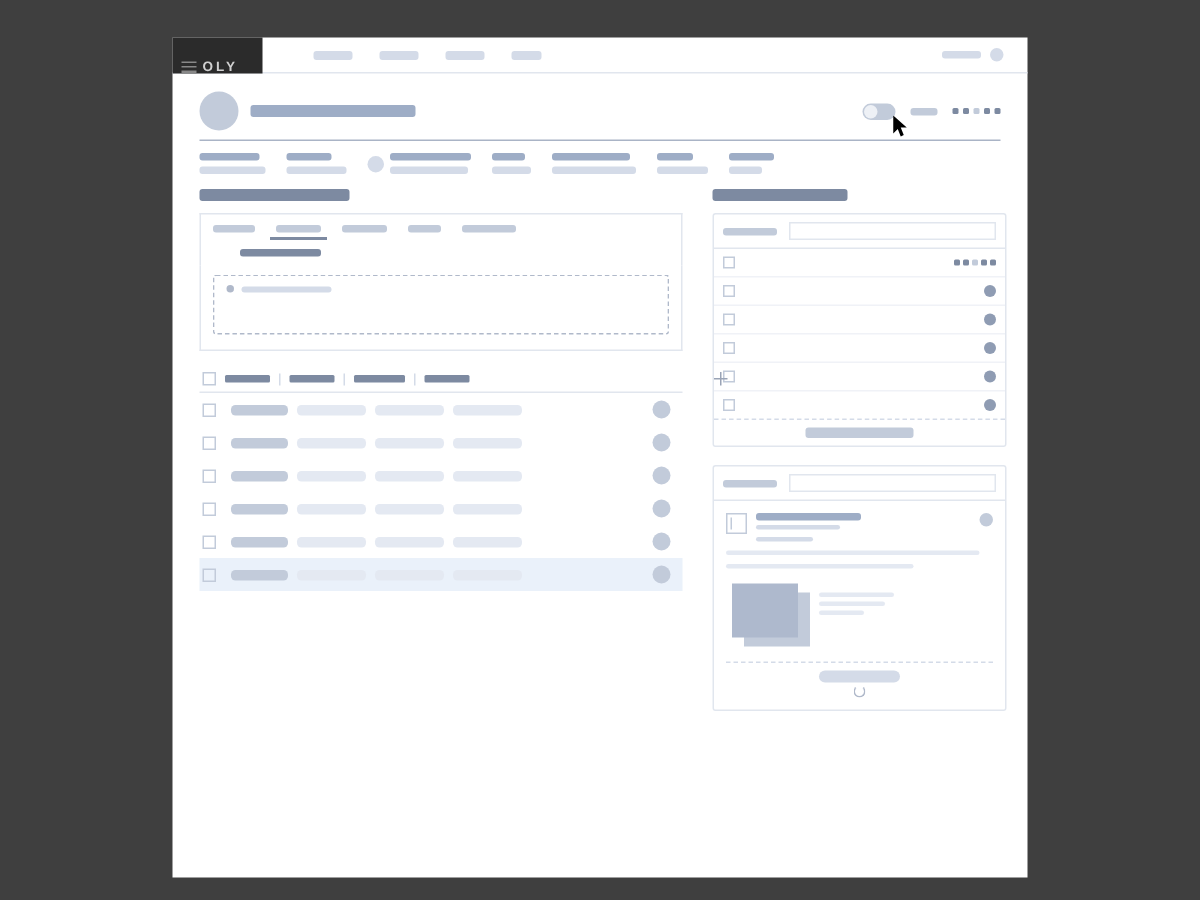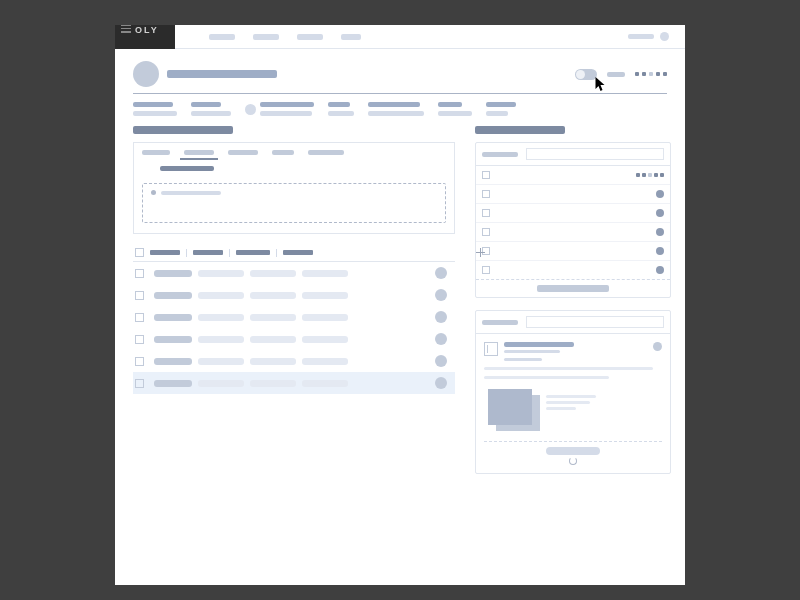--- a/index.html
+++ b/index.html
@@ -1,20 +1,20 @@
 <!DOCTYPE html>
 <html><head>
 <meta charset="utf-8">
 <style>
   * { box-sizing: border-box; margin: 0; padding: 0; }
   html, body { width: 800px; height: 600px; background: #3f3f3f; font-family: -apple-system, BlinkMacSystemFont, sans-serif; overflow: hidden; }
   .app { position: absolute; left: 115px; top: 25px; width: 570px; height: 560px; background: #fff; }
   
   .topbar { height: 24px; display: flex; align-items: center; border-bottom: 1px solid #e1e6ee; }
-  .brand { width: 60px; height: 24px; background: #2b2b2b; display: flex; align-items: flex-start; gap: 4px; padding-left: 6px; }
+  .brand { width: 60px; height: 24px; background: #2b2b2b; display: flex; align-items: flex-end; gap: 4px; padding-left: 6px; }
   .hamb { width: 10px; height: 8px; display: flex; flex-direction: column; justify-content: space-between; }
   .hamb span { display: block; height: 1.5px; background: #888; }
   .brand-txt { color: #d0d0d0; font-size: 9px; letter-spacing: 2px; font-weight: 600; }
   .navlinks { display: flex; gap: 18px; margin-left: 34px; }
   .navlinks div { height: 6px; background: #d4dbe8; border-radius: 2px; }
   .navlinks div:nth-child(1){width:26px} .navlinks div:nth-child(2){width:26px} .navlinks div:nth-child(3){width:26px} .navlinks div:nth-child(4){width:20px}
   .topright { margin-left: auto; margin-right: 16px; display: flex; align-items: center; gap: 6px; }
   .pill-sm { height: 5px; width: 26px; background: #d4dbe8; border-radius: 2px; }
   .dot-sm { width: 9px; height: 9px; border-radius: 50%; background: #d4dbe8; }
   

